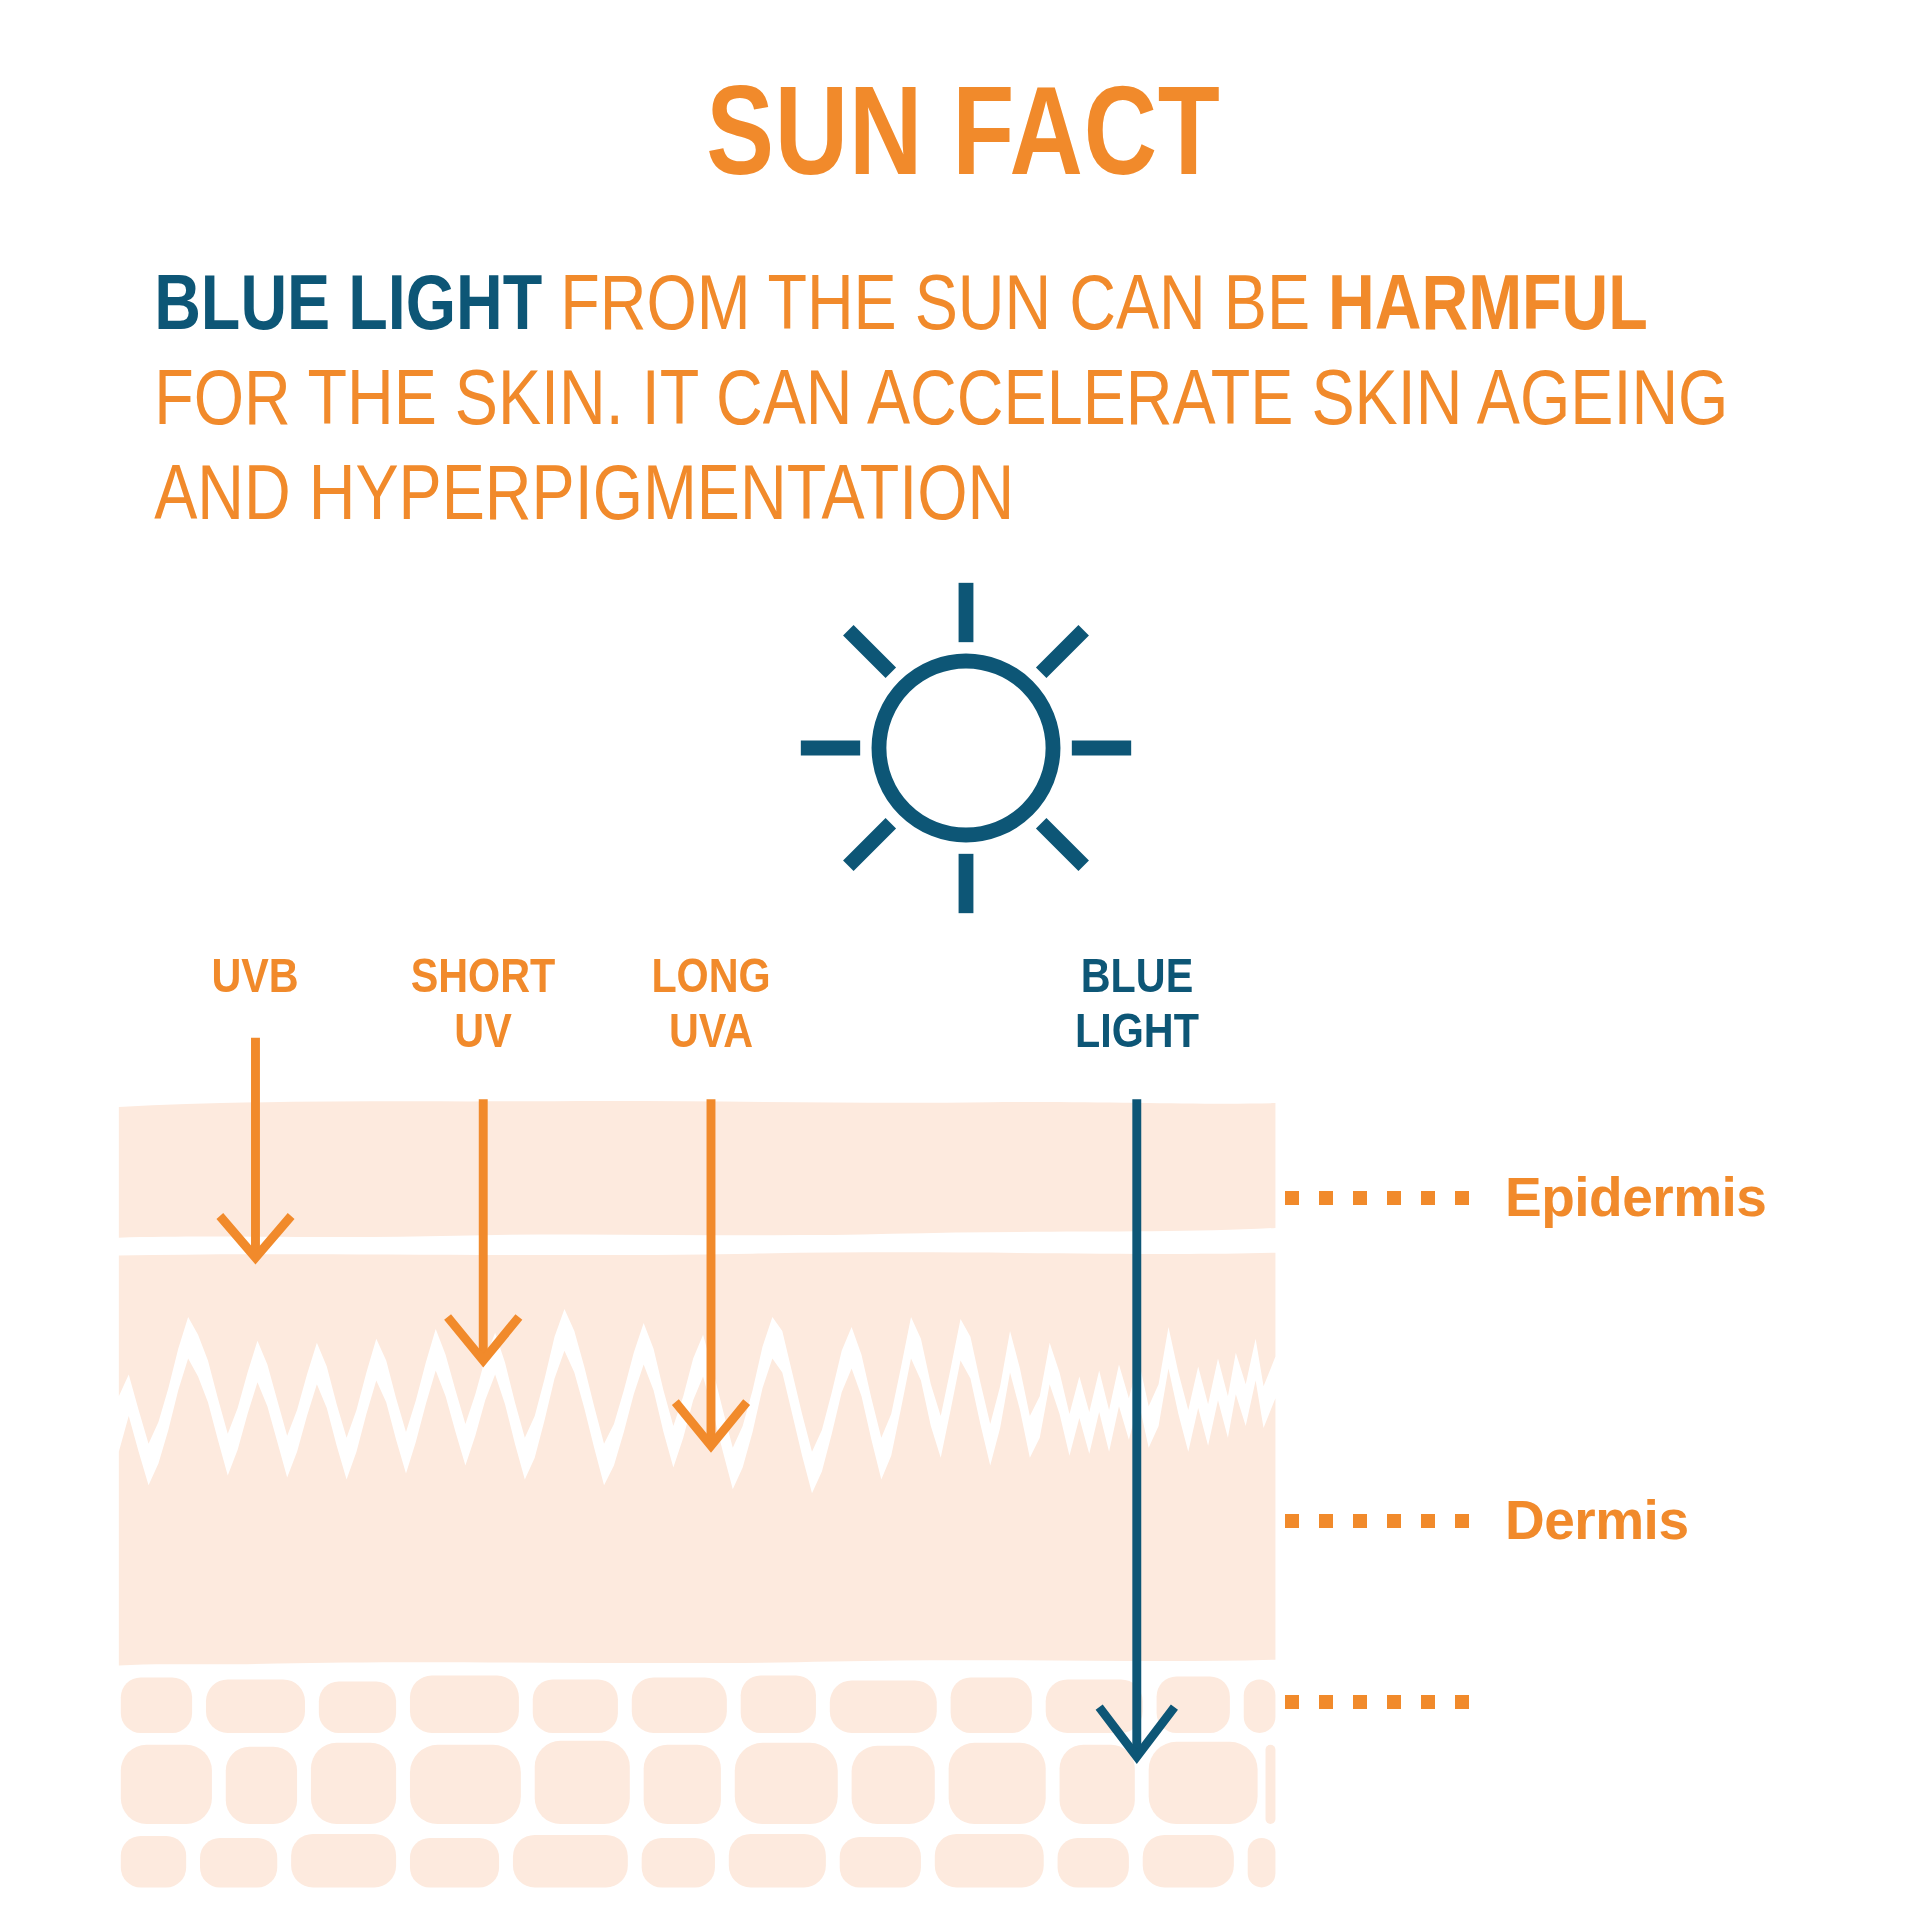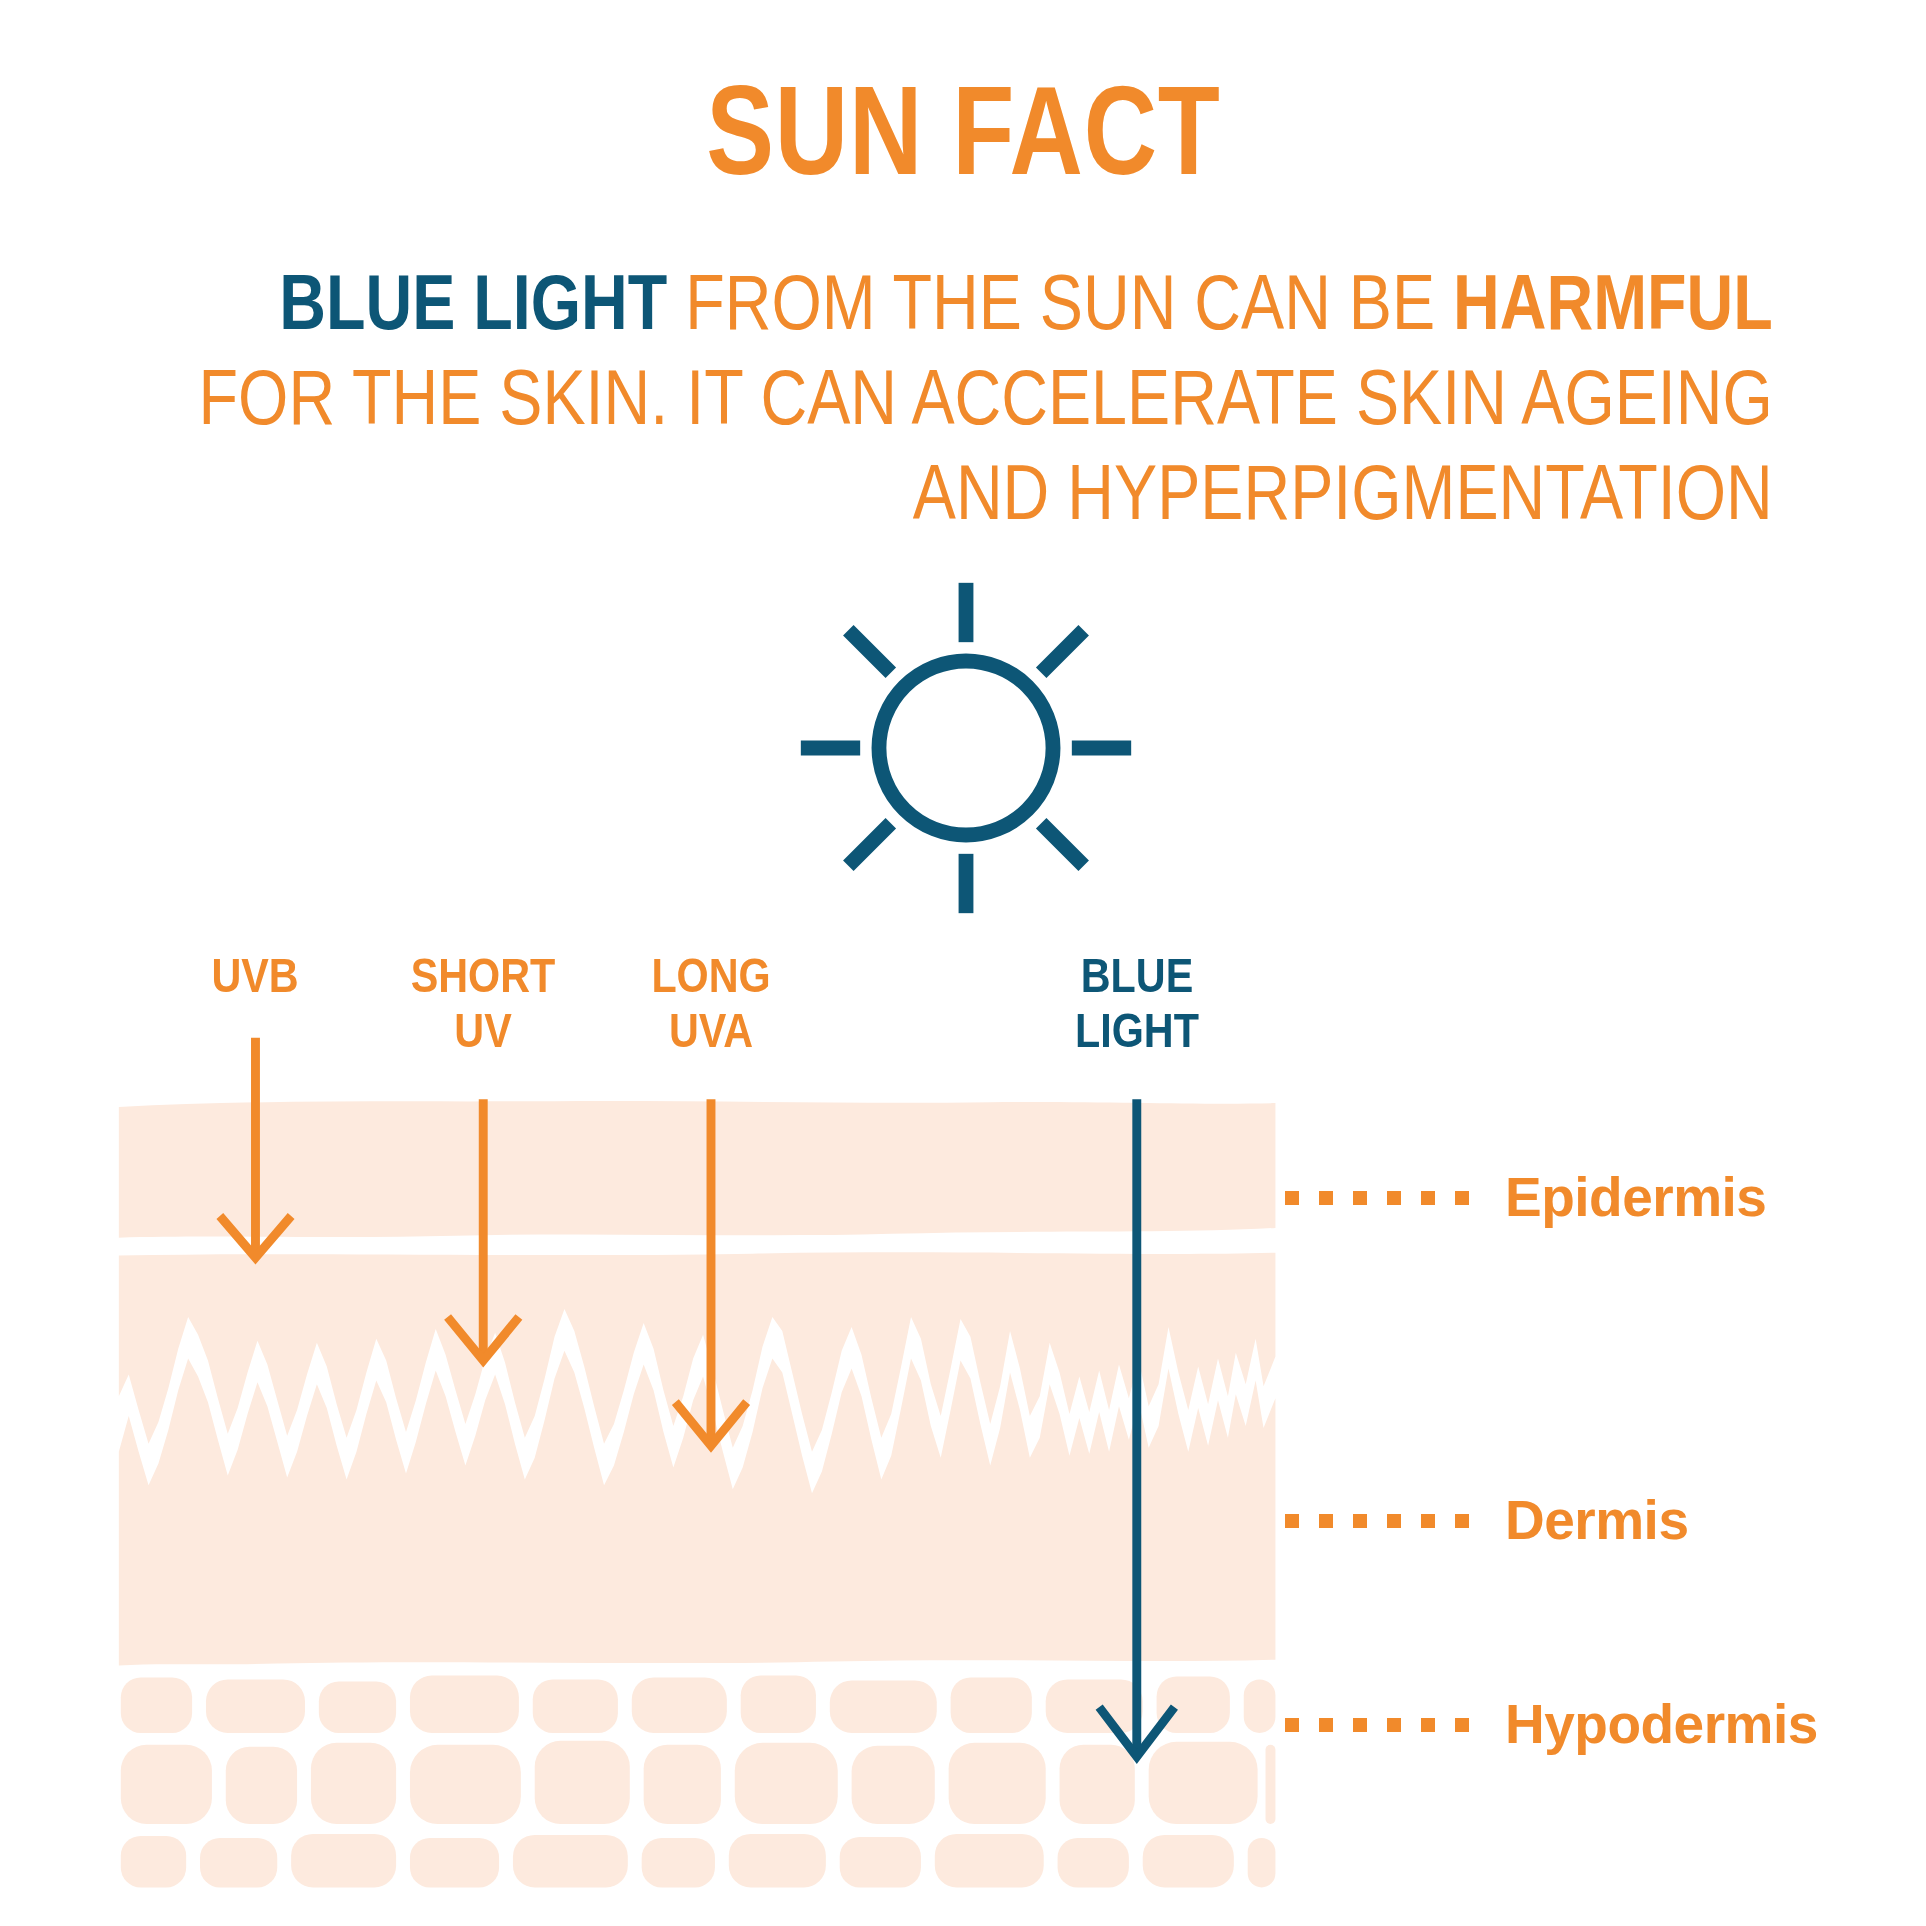--- a/index.html
+++ b/index.html
@@ -37,21 +37,21 @@
     transform-origin: 50% 50%;
     white-space: nowrap;
   }
 
   
   .subtitle {
     position: absolute;
     top: 255px;
     left: 0;
     width: 1927px;
-    text-align: right;
+    text-align: left;
     color: #f18a2b;
   }
   .sub-line {
     font-size: 77px;
     line-height: 95px;
     font-weight: 400;
     white-space: nowrap;
     transform: scaleX(0.84);
     transform-origin: 50% 50%;
   }
@@ -301,17 +301,16 @@
     <div class="legend-text">Epidermis</div>
   </div>
 
   <div class="legend-row" style="top:1483px;margin-top:8px;">
     <div class="legend-dots"></div>
     <div class="legend-text">Dermis</div>
   </div>
 
   <div class="legend-row" style="top:1695px;">
     <div class="legend-dots"></div>
-    <div class="legend-text">Hypodermis</div>
   </div>
 
 </div>
 
 
 </body></html>

